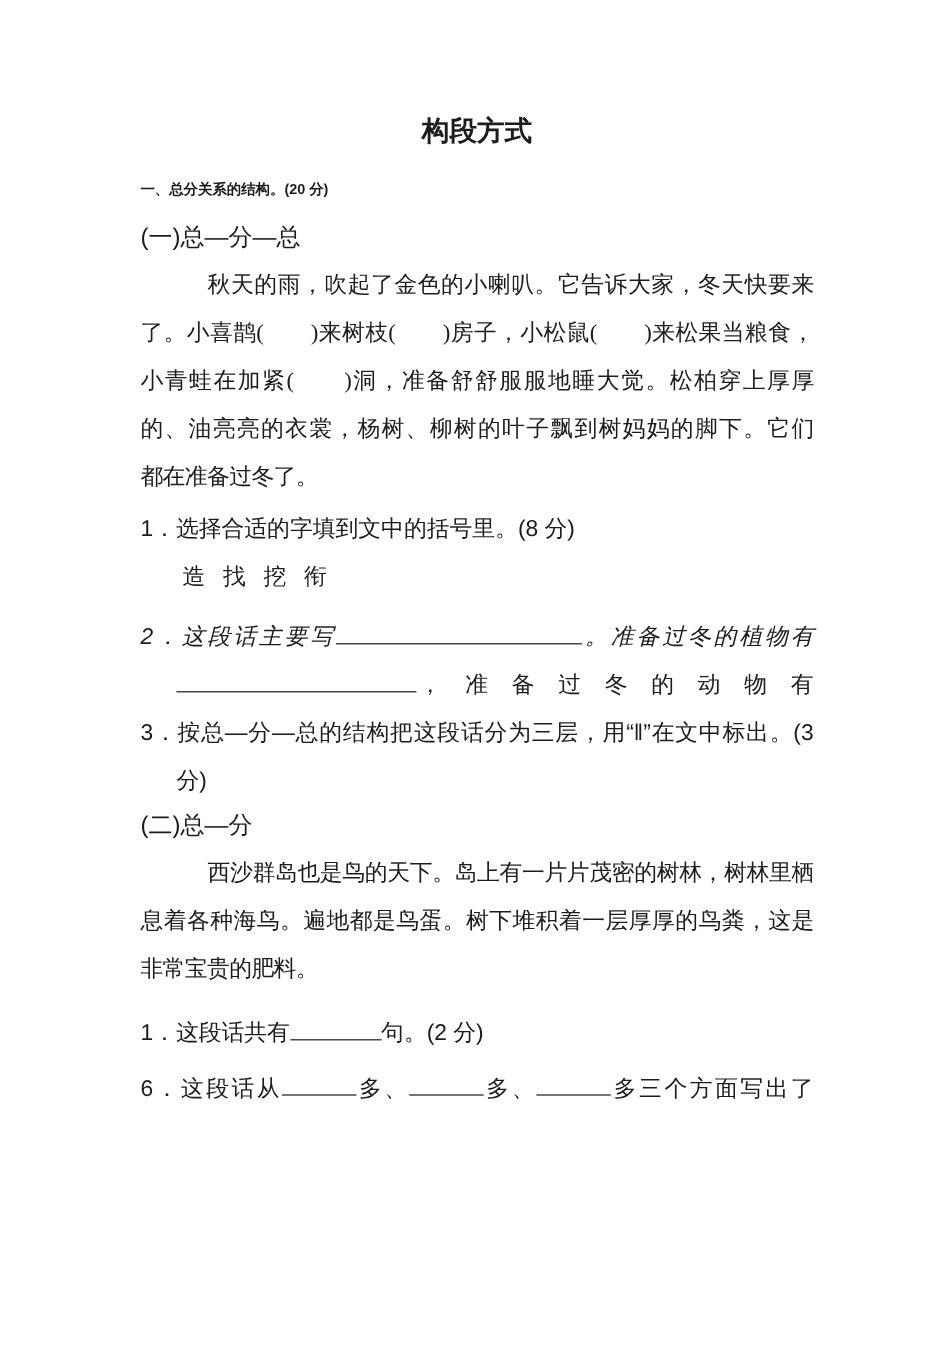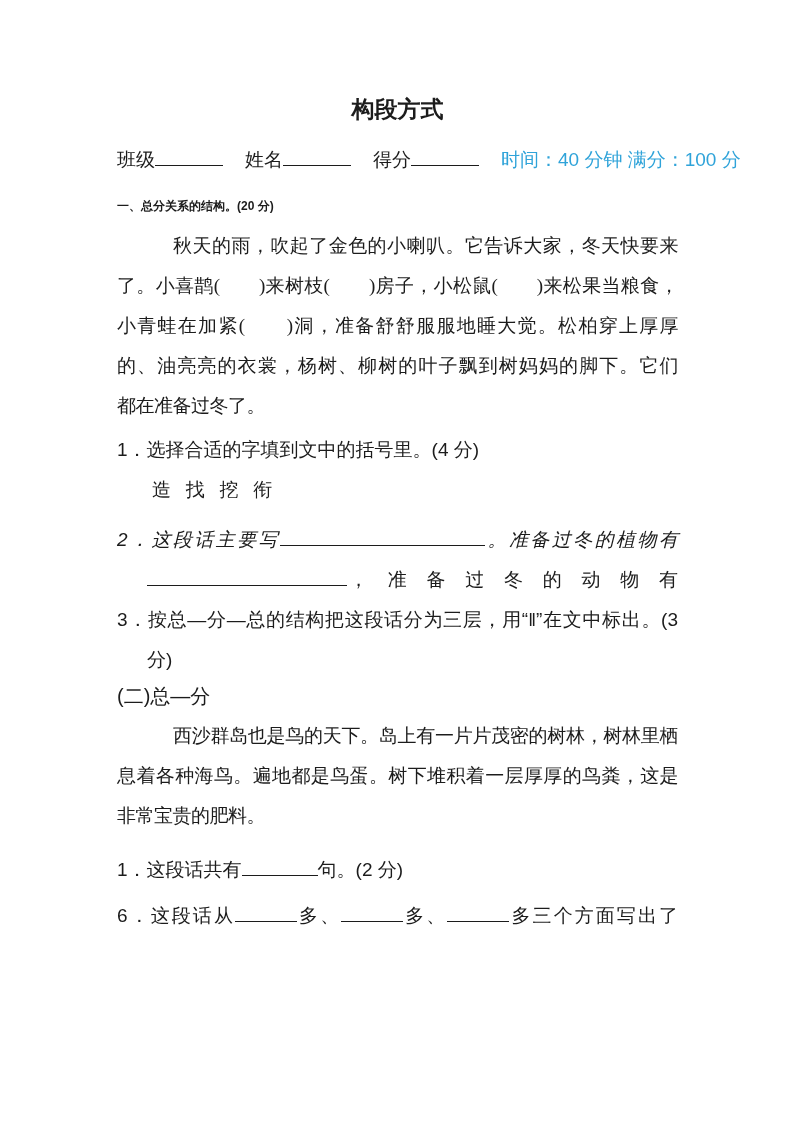--- a/index.html
+++ b/index.html
@@ -34,39 +34,34 @@
   .flexline { display:flex; align-items:baseline; }
   .spread { flex:1; display:flex; justify-content:space-between; margin-left:2px; }
 </style>
 </head>
 <body>
 
 <div class="page">
 
   <div class="title">构段方式</div>
 
-  <div class="header-row">
-    <span class="hitem"><span>班级</span><span class="blank w68"></span></span>
-    <span class="hitem"><span>姓名</span><span class="blank w68"></span></span>
-    <span class="hitem"><span>得分</span><span class="blank w68"></span></span>
-    <span class="info">时间：40 分钟 满分：100 分</span>
-  </div>
 
   <div class="sec-head">一、总分关系的结构。(20 分)</div>
 
+  <div class="sub-head">(一)总—分—总</div>
 
   <div class="passage kai">
     <div class="pline jfull indent">秋天的雨，吹起了金色的小喇叭。它告诉大家，冬天快要来</div>
     <div class="pline jfull">了。小喜鹊(　　)来树枝(　　)房子，小松鼠(　　)来松果当粮食，</div>
     <div class="pline jfull">小青蛙在加紧(　　)洞，准备舒舒服服地睡大觉。松柏穿上厚厚</div>
     <div class="pline jfull">的、油亮亮的衣裳，杨树、柳树的叶子飘到树妈妈的脚下。它们</div>
     <div class="pline">都在准备过冬了。</div>
   </div>
 
-  <div class="qline q1-line">1．选择合适的字填到文中的括号里。(4 分)</div>
+  <div class="qline q1-line">1．选择合适的字填到文中的括号里。(8 分)</div>
 
   <div class="opt-line kai">造 找 挖 衔</div>
 
   <div class="qline jfull q2l1">
     <span>2．这段话主要写</span><span class="blank w205"></span><span>。准备过冬的植物有</span>
   </div>
 
   <div class="qline cont flexline">
     <span class="blank w200"></span>
     <span class="spread">

